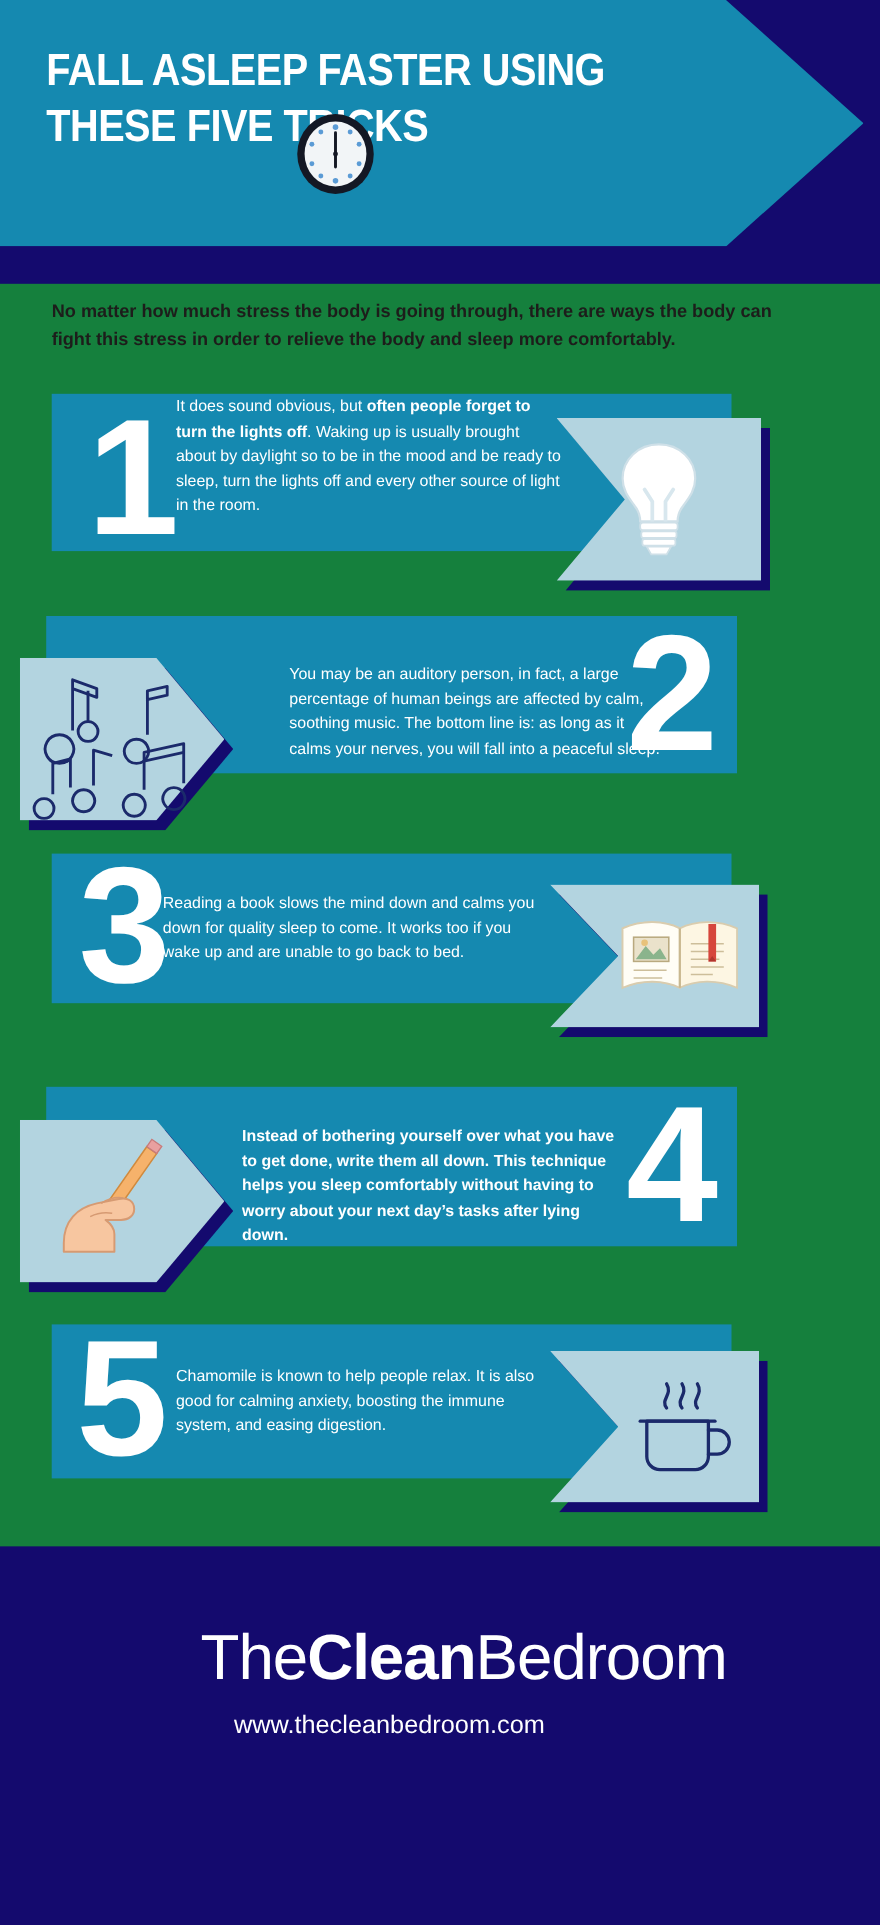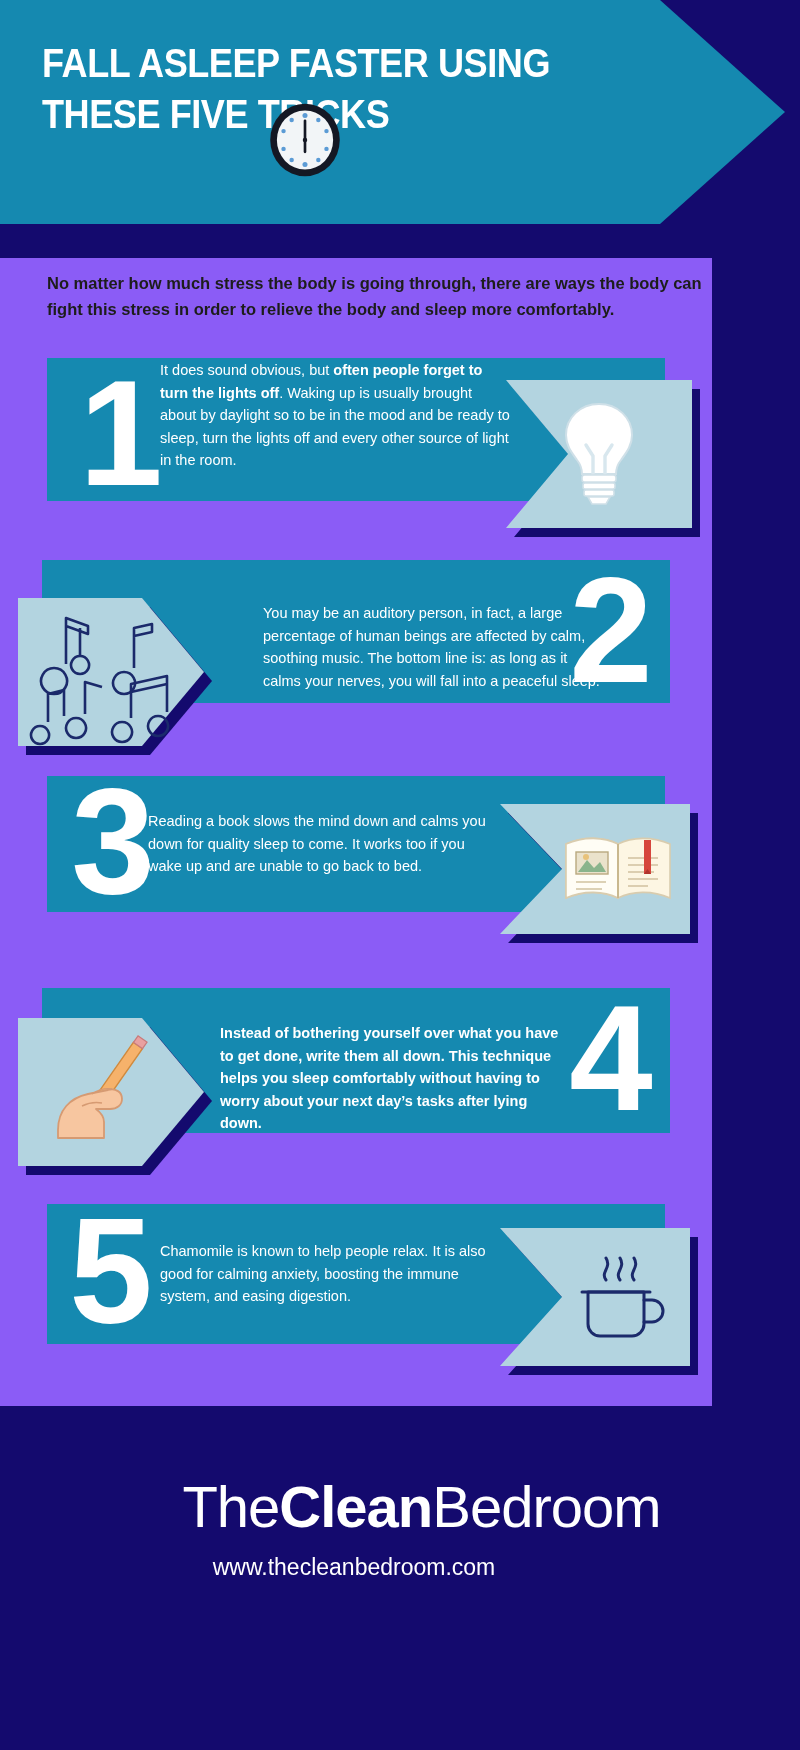--- a/index.html
+++ b/index.html
@@ -31,22 +31,22 @@
     text-transform:uppercase;
     font-family:"Liberation Sans Narrow","Liberation Sans",sans-serif;
   }
   .clock-icon{
     position:absolute; left:268px; top:103px;
     width:74px; height:74px;
   }
 
   
   .body-zone{
-    position:absolute; left:0; top:258px; width:712px; height:1148px;
-    background:#8b5cf6;
+    position:absolute; left:0; top:258px; width:800px; height:1148px;
+    background:#15803d;
   }
   .intro{
     position:absolute; left:47px; top:12px; width:660px;
     color:#1d1d1b; font-size:16.5px; line-height:26px; font-weight:bold;
   }
 
   
   .card{ position:absolute; }
   .card-bar{
     position:absolute; background:#1589b0;

